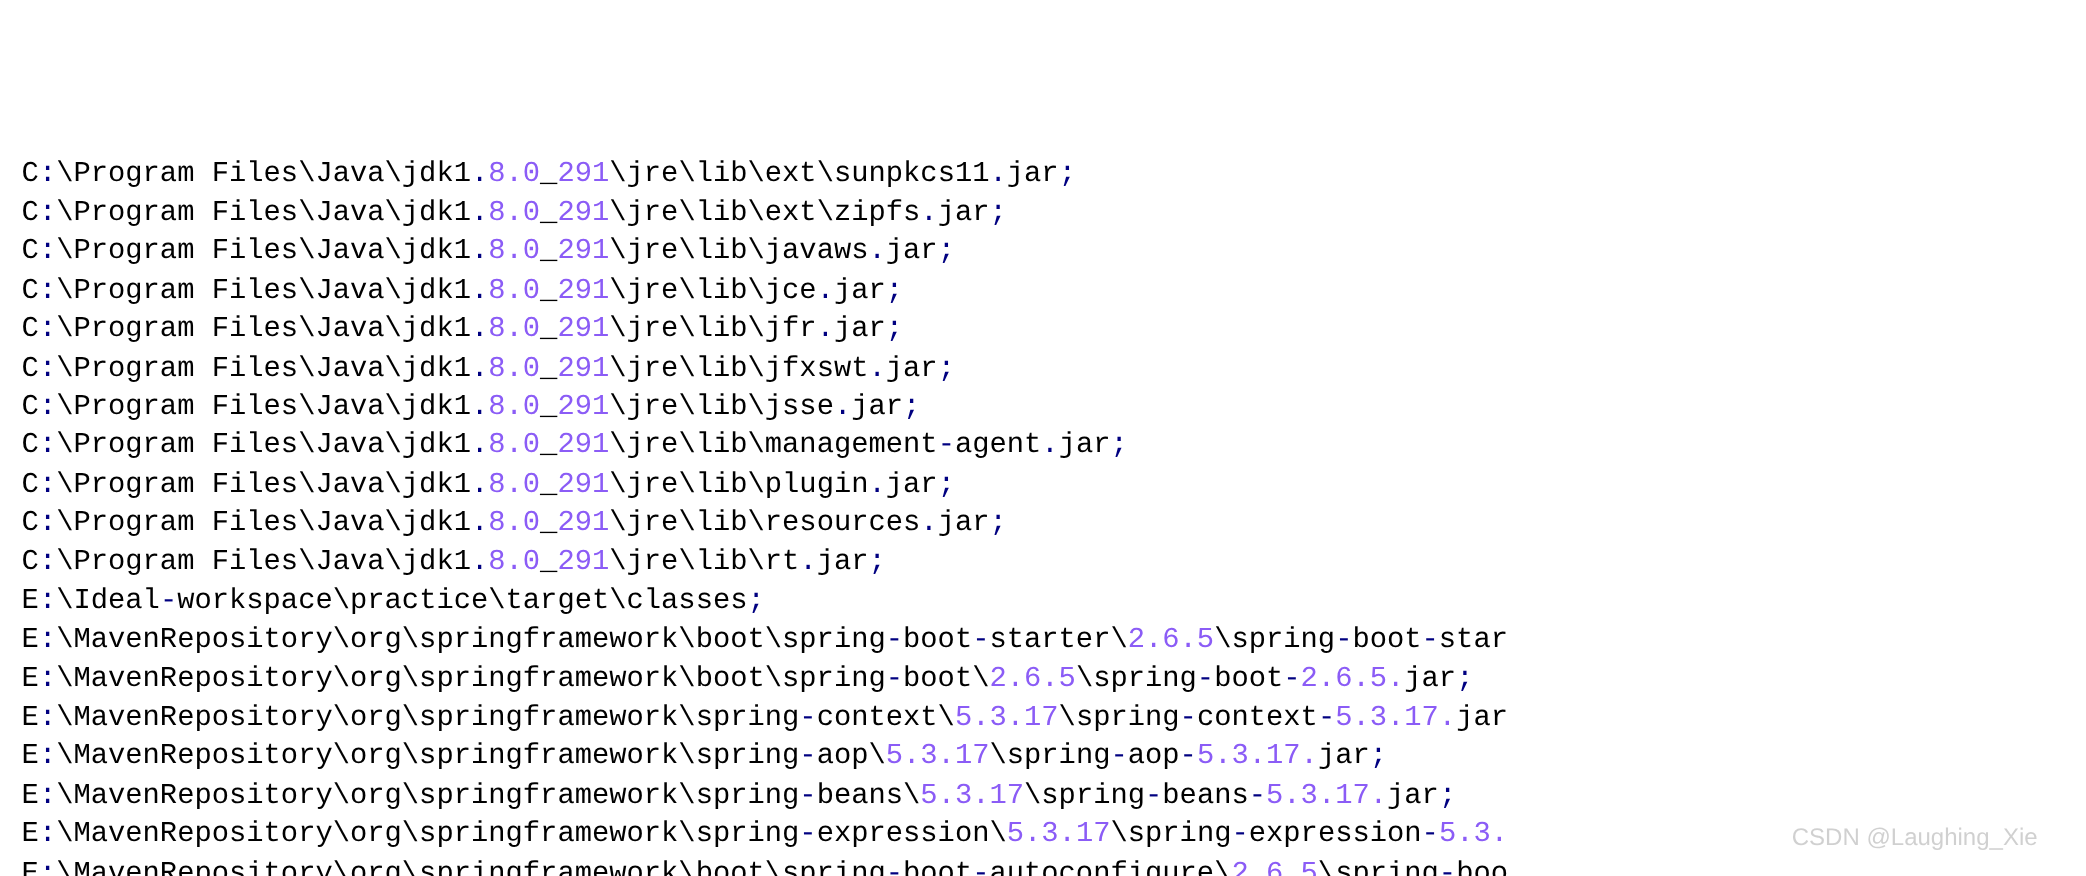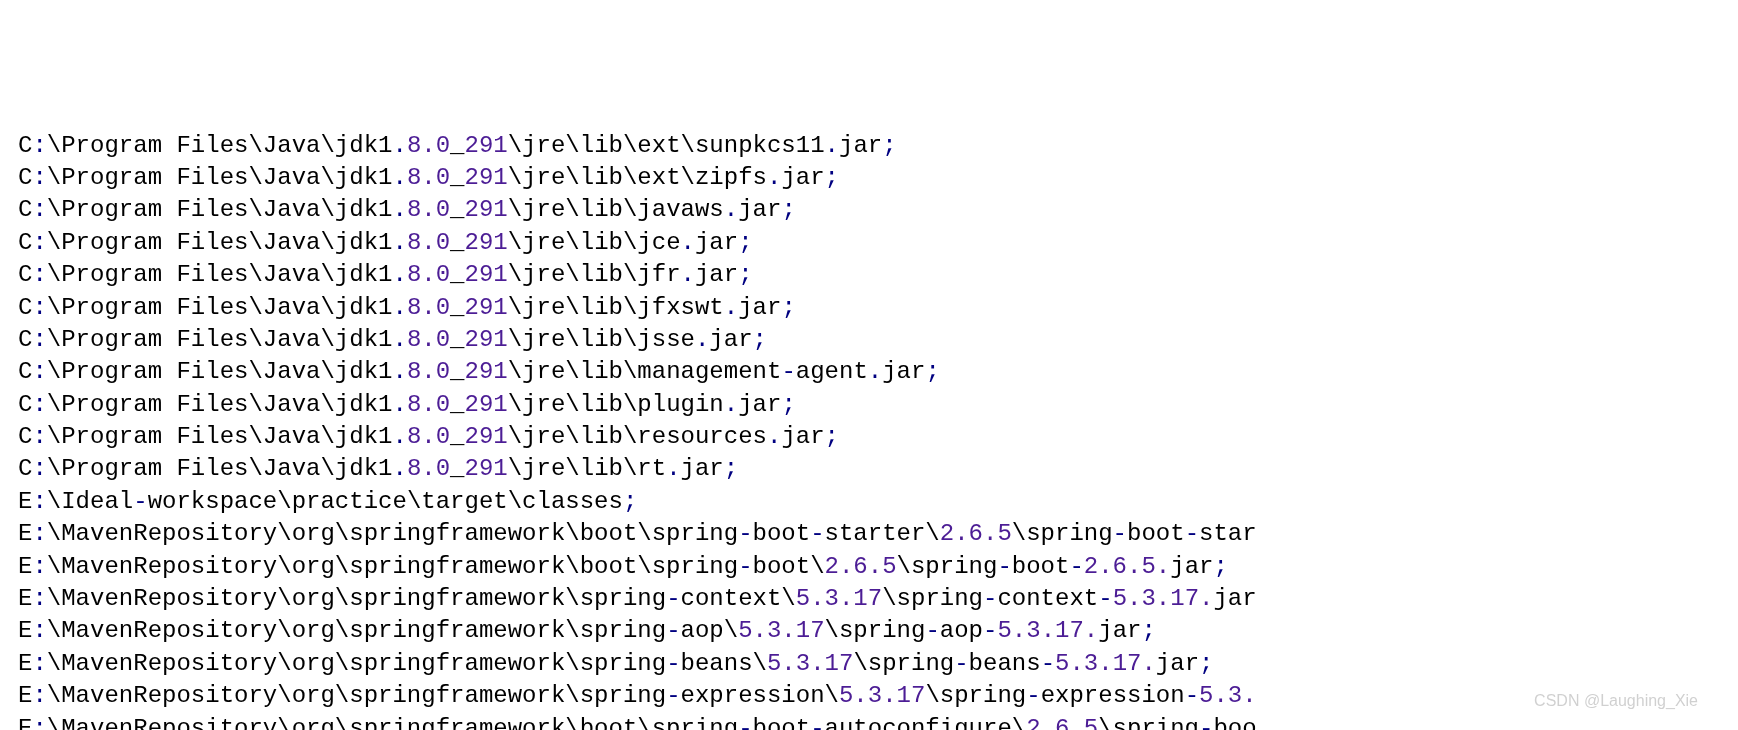--- a/index.html
+++ b/index.html
@@ -13,29 +13,29 @@
     overflow: hidden;
     width: 1738px;
     height: 730px;
   }
   .line {
     display: block;
     padding-left: 18px;
     color: #000000;
   }
   .c-black { color: #000000; }
-  .c-red { color: #4c1d95; margin-top: 48px; }
+  .c-red { color: #8b5cf6; margin-top: 48px; }
   .c-navy { color: #000080; }
   .watermark {
     position: absolute;
     right: 40px;
     bottom: 18px;
     color: rgba(120,120,120,0.35);
     font-family: Arial, sans-serif;
-    font-size: 16px;
+    font-size: 20px;
     pointer-events: none;
     margin-left: 28px;
   }
 </style>
 </head>
 <body>
 
 
 
 <div id="console"><span class="line"><span class="c-black">C</span><span class="c-navy">:</span><span class="c-black">\Program Files\Java\jdk1</span><span class="c-navy">.</span><span class="c-red">8.0</span><span class="c-black">_</span><span class="c-red">291</span><span class="c-black">\jre\lib\ext\sunpkcs11</span><span class="c-navy">.</span><span class="c-black">jar</span><span class="c-navy">;</span></span><span class="line"><span class="c-black">C</span><span class="c-navy">:</span><span class="c-black">\Program Files\Java\jdk1</span><span class="c-navy">.</span><span class="c-red">8.0</span><span class="c-black">_</span><span class="c-red">291</span><span class="c-black">\jre\lib\ext\zipfs</span><span class="c-navy">.</span><span class="c-black">jar</span><span class="c-navy">;</span></span><span class="line"><span class="c-black">C</span><span class="c-navy">:</span><span class="c-black">\Program Files\Java\jdk1</span><span class="c-navy">.</span><span class="c-red">8.0</span><span class="c-black">_</span><span class="c-red">291</span><span class="c-black">\jre\lib\javaws</span><span class="c-navy">.</span><span class="c-black">jar</span><span class="c-navy">;</span></span><span class="line"><span class="c-black">C</span><span class="c-navy">:</span><span class="c-black">\Program Files\Java\jdk1</span><span class="c-navy">.</span><span class="c-red">8.0</span><span class="c-black">_</span><span class="c-red">291</span><span class="c-black">\jre\lib\jce</span><span class="c-navy">.</span><span class="c-black">jar</span><span class="c-navy">;</span></span><span class="line"><span class="c-black">C</span><span class="c-navy">:</span><span class="c-black">\Program Files\Java\jdk1</span><span class="c-navy">.</span><span class="c-red">8.0</span><span class="c-black">_</span><span class="c-red">291</span><span class="c-black">\jre\lib\jfr</span><span class="c-navy">.</span><span class="c-black">jar</span><span class="c-navy">;</span></span><span class="line"><span class="c-black">C</span><span class="c-navy">:</span><span class="c-black">\Program Files\Java\jdk1</span><span class="c-navy">.</span><span class="c-red">8.0</span><span class="c-black">_</span><span class="c-red">291</span><span class="c-black">\jre\lib\jfxswt</span><span class="c-navy">.</span><span class="c-black">jar</span><span class="c-navy">;</span></span><span class="line"><span class="c-black">C</span><span class="c-navy">:</span><span class="c-black">\Program Files\Java\jdk1</span><span class="c-navy">.</span><span class="c-red">8.0</span><span class="c-black">_</span><span class="c-red">291</span><span class="c-black">\jre\lib\jsse</span><span class="c-navy">.</span><span class="c-black">jar</span><span class="c-navy">;</span></span><span class="line"><span class="c-black">C</span><span class="c-navy">:</span><span class="c-black">\Program Files\Java\jdk1</span><span class="c-navy">.</span><span class="c-red">8.0</span><span class="c-black">_</span><span class="c-red">291</span><span class="c-black">\jre\lib\management</span><span class="c-navy">-</span><span class="c-black">agent</span><span class="c-navy">.</span><span class="c-black">jar</span><span class="c-navy">;</span></span><span class="line"><span class="c-black">C</span><span class="c-navy">:</span><span class="c-black">\Program Files\Java\jdk1</span><span class="c-navy">.</span><span class="c-red">8.0</span><span class="c-black">_</span><span class="c-red">291</span><span class="c-black">\jre\lib\plugin</span><span class="c-navy">.</span><span class="c-black">jar</span><span class="c-navy">;</span></span><span class="line"><span class="c-black">C</span><span class="c-navy">:</span><span class="c-black">\Program Files\Java\jdk1</span><span class="c-navy">.</span><span class="c-red">8.0</span><span class="c-black">_</span><span class="c-red">291</span><span class="c-black">\jre\lib\resources</span><span class="c-navy">.</span><span class="c-black">jar</span><span class="c-navy">;</span></span><span class="line"><span class="c-black">C</span><span class="c-navy">:</span><span class="c-black">\Program Files\Java\jdk1</span><span class="c-navy">.</span><span class="c-red">8.0</span><span class="c-black">_</span><span class="c-red">291</span><span class="c-black">\jre\lib\rt</span><span class="c-navy">.</span><span class="c-black">jar</span><span class="c-navy">;</span></span><span class="line"><span class="c-black">E</span><span class="c-navy">:</span><span class="c-black">\Ideal</span><span class="c-navy">-</span><span class="c-black">workspace\practice\target\classes</span><span class="c-navy">;</span></span><span class="line"><span class="c-black">E</span><span class="c-navy">:</span><span class="c-black">\MavenRepository\org\springframework\boot\spring</span><span class="c-navy">-</span><span class="c-black">boot</span><span class="c-navy">-</span><span class="c-black">starter\</span><span class="c-red">2.6.5</span><span class="c-black">\spring</span><span class="c-navy">-</span><span class="c-black">boot</span><span class="c-navy">-</span><span class="c-black">star</span></span><span class="line"><span class="c-black">E</span><span class="c-navy">:</span><span class="c-black">\MavenRepository\org\springframework\boot\spring</span><span class="c-navy">-</span><span class="c-black">boot\</span><span class="c-red">2.6.5</span><span class="c-black">\spring</span><span class="c-navy">-</span><span class="c-black">boot</span><span class="c-navy">-</span><span class="c-red">2.6.5.</span><span class="c-black">jar</span><span class="c-navy">;</span></span><span class="line"><span class="c-black">E</span><span class="c-navy">:</span><span class="c-black">\MavenRepository\org\springframework\spring</span><span class="c-navy">-</span><span class="c-black">context\</span><span class="c-red">5.3.17</span><span class="c-black">\spring</span><span class="c-navy">-</span><span class="c-black">context</span><span class="c-navy">-</span><span class="c-red">5.3.17.</span><span class="c-black">jar</span></span><span class="line"><span class="c-black">E</span><span class="c-navy">:</span><span class="c-black">\MavenRepository\org\springframework\spring</span><span class="c-navy">-</span><span class="c-black">aop\</span><span class="c-red">5.3.17</span><span class="c-black">\spring</span><span class="c-navy">-</span><span class="c-black">aop</span><span class="c-navy">-</span><span class="c-red">5.3.17.</span><span class="c-black">jar</span><span class="c-navy">;</span></span><span class="line"><span class="c-black">E</span><span class="c-navy">:</span><span class="c-black">\MavenRepository\org\springframework\spring</span><span class="c-navy">-</span><span class="c-black">beans\</span><span class="c-red">5.3.17</span><span class="c-black">\spring</span><span class="c-navy">-</span><span class="c-black">beans</span><span class="c-navy">-</span><span class="c-red">5.3.17.</span><span class="c-black">jar</span><span class="c-navy">;</span></span><span class="line"><span class="c-black">E</span><span class="c-navy">:</span><span class="c-black">\MavenRepository\org\springframework\spring</span><span class="c-navy">-</span><span class="c-black">expression\</span><span class="c-red">5.3.17</span><span class="c-black">\spring</span><span class="c-navy">-</span><span class="c-black">expression</span><span class="c-navy">-</span><span class="c-red">5.3.</span></span><span class="line"><span class="c-black">E</span><span class="c-navy">:</span><span class="c-black">\MavenRepository\org\springframework\boot\spring</span><span class="c-navy">-</span><span class="c-black">boot</span><span class="c-navy">-</span><span class="c-black">autoconfigure\</span><span class="c-red">2.6.5</span><span class="c-black">\spring</span><span class="c-navy">-</span><span class="c-black">boo</span></span></div>

